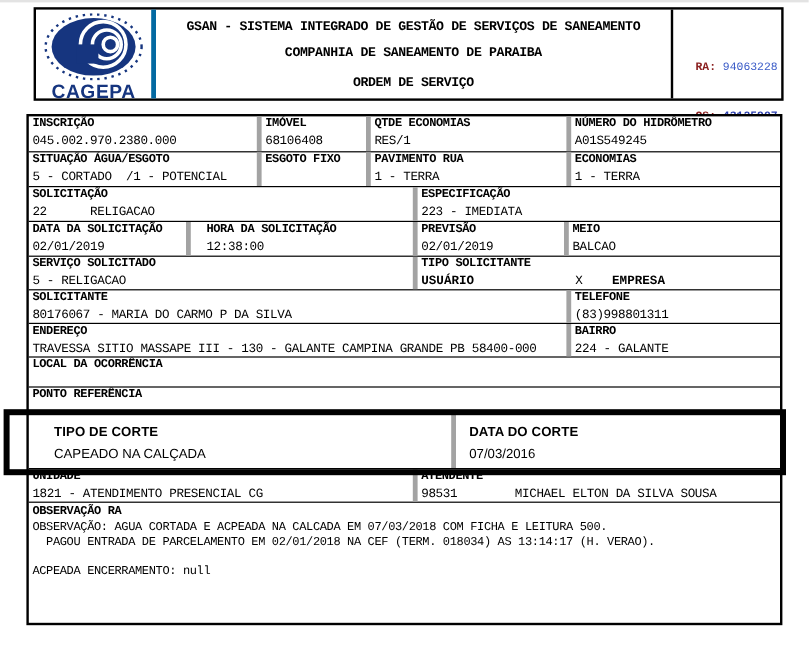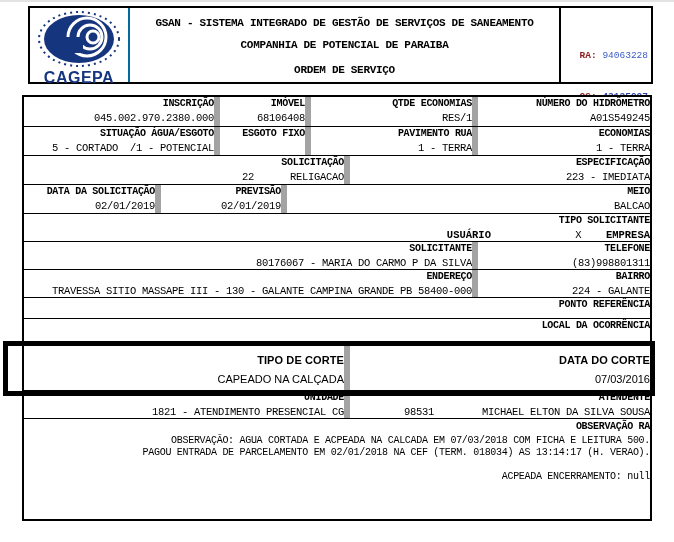--- a/index.html
+++ b/index.html
@@ -3,45 +3,45 @@
 <meta charset="utf-8">
 <style>
   * { margin:0; padding:0; box-sizing:border-box; }
   body { background:#ffffff; font-family:"Liberation Mono", monospace; }
   .page { position:relative; width:674px; height:542px; background:#ffffff; overflow:hidden; }
   .edge-top { position:absolute; left:0; top:0; width:674px; height:2px; background:#e3e3e3; }
 
   
   .header-box { position:absolute; left:28px; top:6px; width:625px; height:78px;
     border:2px solid #000; display:flex; background:#fff; }
-  .logo-cell { width:100px; border-right:2px solid #0369a1; display:flex; flex-direction:column;
+  .logo-cell { width:100px; border-right:4px solid #0369a1; display:flex; flex-direction:column;
     align-items:center; justify-content:flex-start; padding-top:3px; }
   .logo-text { font-family:"Liberation Sans", sans-serif; font-weight:bold; font-size:16px;
     color:#16357F; letter-spacing:0.5px; line-height:1; margin-top:-2px; }
   .header-center { flex:1; text-align:center; padding-top:9px; }
   .hc-line1 { font-size:11px; font-weight:bold; letter-spacing:-0.3px; }
   .hc-line2 { font-size:11px; font-weight:bold; margin-top:10px; letter-spacing:-0.3px; }
   .hc-line3 { font-size:11px; font-weight:bold; margin-top:13px; letter-spacing:-0.3px; }
   .header-right { width:92px; border-left:2px solid #000; font-size:9.5px; padding:13px 3px 0 0;
     text-align:right; line-height:1.45; white-space:pre; }
   .hr-label { color:#8B2020; font-weight:bold; }
   .hr-value { color:#3A5BC7; }
   .hr-value-bold { color:#2B3EAE; font-weight:bold; }
 
   
-  .doc-table { position:absolute; left:22px; top:95px; width:630px; border:2px solid #000; background:#fff;text-align:right; }
+  .doc-table { position:absolute; left:22px; top:95px; width:630px; border:2px solid #000; background:#fff; }
   .trow { display:flex; border-top:1px solid #000; }
   .trow:first-child { border-top:none; }
-  .tcell { border-left:6px solid #a3a3a3; padding:1px 0 0 3px; overflow:hidden; }
+  .tcell { border-left:4px solid #a3a3a3; padding:1px 0 0 3px; overflow:hidden; }
   .tcell:first-child { border-left:none; }
   .flabel { font-size:10px; font-weight:bold; letter-spacing:-0.3px; line-height:1.15; }
   .fvalue { font-size:10.5px; letter-spacing:-0.3px; line-height:1.2; margin-top:2px; white-space:pre; }
 
   .h29 { height:29px; } .h28 { height:28px; } .h21 { height:21px; } .h25 { height:25px; }
-  .h47 { height:47px; } .h101 { height:101px; }
+  .h47 { height:47px;gap:32px; } .h101 { height:101px; }
 
   .w190{width:190px;} .w91{width:91px;} .w167{width:167px;} .wfill{flex:1;}
   .w320{width:320px;}
   .w131{width:131px;} .w189{width:189px;} .w126{width:126px;}
   .w448{width:448px;}
 
   .ts-line { font-size:10.5px; margin-top:2px; }
   .ts-usuario { font-weight:bold; }
   .ts-x { margin-left:78px; }
   .ts-empresa { font-weight:bold; margin-left:18px; }
@@ -79,21 +79,21 @@
           <circle cx="52" cy="26" r="19" fill="none" stroke="#ffffff" stroke-width="3"></circle>
           <circle cx="55" cy="26" r="12" fill="none" stroke="#ffffff" stroke-width="3"></circle>
           <circle cx="58" cy="26" r="6" fill="none" stroke="#ffffff" stroke-width="3"></circle>
           <rect x="30" y="26" width="18" height="16" fill="#16357F"></rect>
         </svg>
       </span>
       <div class="logo-text">CAGEPA</div>
     </div>
     <div class="header-center">
       <div class="hc-line1">GSAN - SISTEMA INTEGRADO DE GESTÃO DE SERVIÇOS DE SANEAMENTO</div>
-      <div class="hc-line2">COMPANHIA DE POTENCIAL DE  PARAIBA</div>
+      <div class="hc-line2">COMPANHIA DE SANEAMENTO DE  PARAIBA</div>
       <div class="hc-line3">ORDEM DE SERVIÇO</div>
     </div>
     <div class="header-right">
       <div><span class="hr-label">RA: </span><span class="hr-value">94063228</span></div>
       <div><span class="hr-label">OS: </span><span class="hr-value-bold">43125907</span></div>
       <div><span class="hr-label">Data: </span><span class="hr-value">02/01/2019</span></div>
     </div>
   </div>
 
   <div class="doc-table">
@@ -145,31 +145,39 @@
         <div class="flabel">ESPECIFICAÇÃO</div>
         <div class="fvalue">223 - IMEDIATA</div>
       </div>
     </div>
 
     <div class="trow h29">
       <div class="tcell w131">
         <div class="flabel">DATA DA SOLICITAÇÃO</div>
         <div class="fvalue">02/01/2019</div>
       </div>
+      <div class="tcell w189">
+        <div class="flabel" style="padding-left:10px;">HORA DA SOLICITAÇÃO</div>
+        <div class="fvalue" style="padding-left:10px;">12:38:00</div>
+      </div>
       <div class="tcell w126">
         <div class="flabel">PREVISÃO</div>
         <div class="fvalue">02/01/2019</div>
       </div>
       <div class="tcell wfill">
         <div class="flabel">MEIO</div>
         <div class="fvalue">BALCAO</div>
       </div>
     </div>
 
     <div class="trow h28">
+      <div class="tcell w320">
+        <div class="flabel">SERVIÇO SOLICITADO</div>
+        <div class="fvalue">5 - RELIGACAO</div>
+      </div>
       <div class="tcell wfill">
         <div class="flabel">TIPO SOLICITANTE</div>
         <div class="ts-line">
           <span class="ts-usuario">USUÁRIO</span>
           <span class="ts-x">X</span>
           <span class="ts-empresa">EMPRESA</span>
         </div>
       </div>
     </div>
 
@@ -188,29 +196,29 @@
       <div class="tcell w448">
         <div class="flabel">ENDEREÇO</div>
         <div class="fvalue">TRAVESSA SITIO MASSAPE III - 130 - GALANTE CAMPINA GRANDE PB 58400-000</div>
       </div>
       <div class="tcell wfill">
         <div class="flabel">BAIRRO</div>
         <div class="fvalue">224 - GALANTE</div>
       </div>
     </div>
 
+    <div class="trow h25">
+      <div class="tcell wfill">
+        <div class="flabel">LOCAL DA OCORRÊNCIA</div>
+      </div>
+    </div>
+
     <div class="trow h21">
       <div class="tcell wfill">
         <div class="flabel">PONTO REFERÊNCIA</div>
-      </div>
-    </div>
-
-    <div class="trow h25">
-      <div class="tcell wfill">
-        <div class="flabel">LOCAL DA OCORRÊNCIA</div>
       </div>
     </div>
 
     <div class="trow h47">
       <div class="tcell w320 corte-cell corte-left">
         <div class="corte-label">TIPO DE CORTE</div>
         <div class="corte-value">CAPEADO NA CALÇADA</div>
       </div>
       <div class="tcell wfill corte-cell corte-right">
         <div class="corte-label">DATA DO CORTE</div>

